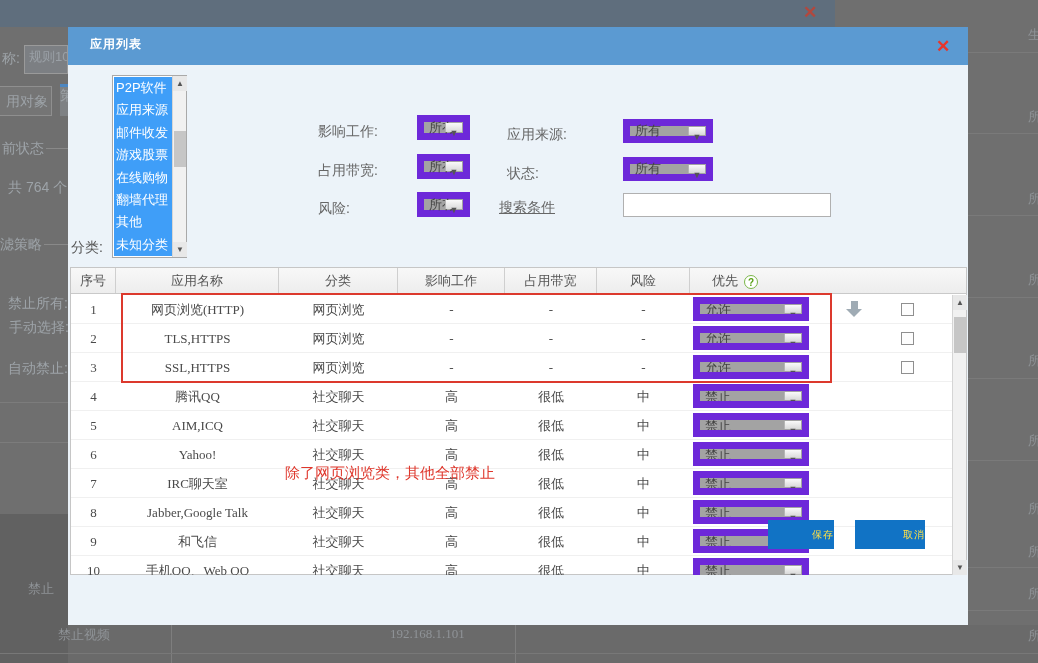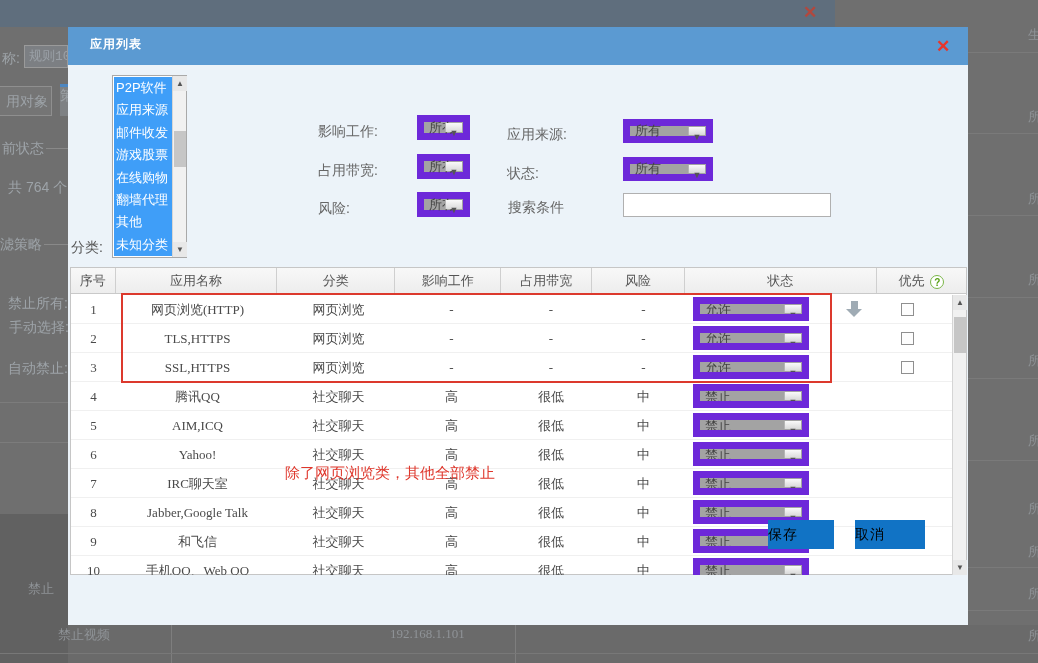--- a/index.html
+++ b/index.html
@@ -5,21 +5,21 @@
   * { margin:0; padding:0; box-sizing:border-box; }
   html,body { width:1038px; height:663px; overflow:hidden; }
   body { font-family:"Liberation Sans", sans-serif; position:relative; background:#6f6f6f; }
   .abs { position:absolute; }
 
   
   #bg-topstrip { left:0; top:0; width:835px; height:27px; background:#5f6e7d; }
   #bg-close-x  { left:803px; top:2px; font-size:17px; font-weight:bold; color:#b2483e; }
   .bg-text { color:#9da3a8; font-size:14px; white-space:nowrap; }
   .bg-text-dim { color:#8f9397; font-size:13px; white-space:nowrap; }
-  #bg-name-input { left:24px; top:45px; width:44px; height:23px; background:#7c7f83; border:1px solid #9a9a9a; overflow:hidden;font-family:Liberation Mono, monospace; }
+  #bg-name-input { left:24px; top:45px; width:44px; height:29px; background:#7c7f83; border:1px solid #9a9a9a; overflow:hidden; }
   #bg-name-input span { color:#9aa0a6; font-size:13px; line-height:21px; padding-left:4px; display:block; white-space:nowrap; }
   #bg-tab1 { left:-6px; top:86px; width:58px; height:30px; background:#757575; border:1px solid #8f8f8f; overflow:hidden; }
   #bg-tab1 span { display:block; text-align:right; padding-right:3px; line-height:28px; }
   #bg-tab2 { left:60px; top:84px; width:8px; height:32px; background:#7e8184; border-top:3px solid #4d86c0; overflow:hidden; }
   .bg-line { height:1px; background:#898989; }
   #bg-darkband { left:0; top:514px; width:68px; height:149px; background:#616161; }
   #bg-bottom { left:68px; top:625px; width:970px; height:38px; background:#6a6a6a; }
   .bg-vline { width:1px; background:#7e7e7e; }
 
   
@@ -60,21 +60,21 @@
   .dl-stem { position:absolute; left:5px; top:1px; width:7px; height:8px; background:#9fabb4; }
   .dl-head { position:absolute; left:0; top:9px; width:0; height:0; border-left:8.5px solid transparent; border-right:8.5px solid transparent; border-top:8px solid #9fabb4; }
   #tbl-sbar { right:0; top:27px; width:14px; height:280px; border-left:1px solid #d5d5d5; }
   .help-icon { display:inline-block; width:14px; height:14px; border:1px solid #7ab648; border-radius:50%; background:#fff; color:#58a015; font-size:10px; font-weight:bold; line-height:13px; text-align:center; vertical-align:middle; margin-left:6px; font-family:"Liberation Sans",sans-serif; }
 
   
   #red-box { left:53px; top:266px; width:711px; height:90px; border:2px solid #dc392d; pointer-events:none; }
   #red-note { left:217px; top:437px; color:#df372c; font-size:15px; font-family:"Liberation Serif", serif; white-space:nowrap; }
 
   
-  .blue-btn { position:absolute; top:493px; height:29px; background:#1173c5; color:#000000; font-size:14px; text-align:left; line-height:29px; cursor:pointer; letter-spacing:1px; }
+  .blue-btn { position:absolute; top:493px; height:29px; background:#1173c5; color:#fde047; font-size:10px; text-align:right; line-height:29px; cursor:pointer; letter-spacing:1px; }
   #btn-save { left:700px; width:66px; }
   #btn-cancel { left:787px; width:70px; }
 </style>
 </head>
 <body>
 
 <div class="abs" id="bg-topstrip"></div>
 <div class="abs" id="bg-close-x">✕</div>
 
 <span class="abs bg-text" style="left:2px;top:50px;">称:</span>
@@ -169,32 +169,31 @@
   <span class="abs flabel" style="left:439px;top:99px;">应用来源:</span>
   <div class="abs xsel" style="left:555px;top:92px;width:90px;height:24px;">
     <span class="val">所有</span>
       <span class="arrow">▼</span>
   </div>
   <span class="abs flabel" style="left:439px;top:138px;">状态:</span>
   <div class="abs xsel" style="left:555px;top:130px;width:90px;height:24px;">
     <span class="val">所有</span>
       <span class="arrow">▼</span>
   </div>
-  <span class="abs flabel" style="left:440px;top:172px;">搜索条件</span>
+  <span class="abs flabel" style="left:431px;top:172px;text-decoration:underline;">搜索条件</span>
   <input class="abs" id="search-input" value="" style="">
 
   <div class="abs" id="apps-table">
     <div id="thead">
       <div class="hc c0">序号</div>
       <div class="hc c1">应用名称</div>
       <div class="hc c2">分类</div>
       <div class="hc c3">影响工作</div>
       <div class="hc c4">占用带宽</div>
       <div class="hc c5">风险</div>
-      <div class="hc c6">状态</div>
       <div class="hc c7" style="width:90px;">
         <span>优先</span><span class="help-icon">?</span>
       </div>
     </div>
     <div id="tbody">
         <div class="trow">
     <div class="c0">1</div>
     <div class="c1">网页浏览(HTTP)</div>
     <div class="c2">网页浏览</div>
     <div class="c3">-</div>

